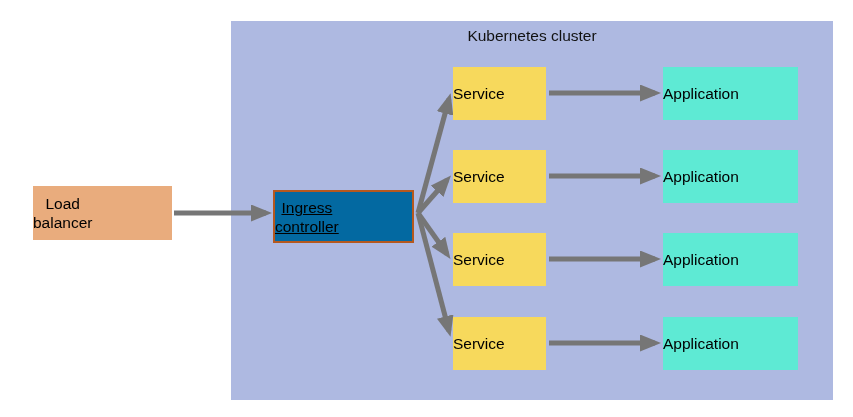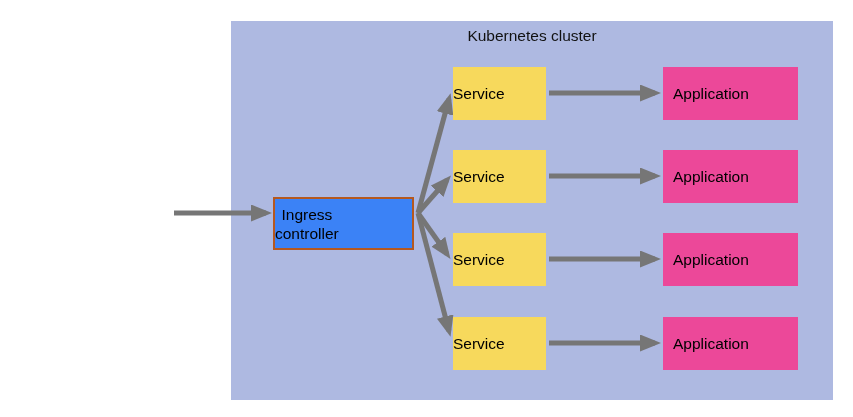--- a/index.html
+++ b/index.html
@@ -52,38 +52,38 @@
   }
   .node-lb {
     left: 33px;
     top: 186px;
     width: 139px;
     height: 54px;
     background: #e9ac7d;
   }
   .node-ingress {
     left: 273px;
-    top: 197px;
+    top: 190px;
     width: 141px;
     height: 53px;
-    background: #3b82f6;
+    background: #0369a1;
     border: 2.5px solid #b5581f;
+    text-decoration: underline;
   }
   .node-service {
     left: 453px;
     width: 93px;
     height: 53px;
     background: #f7d95c;
   }
   .node-app {
     left: 663px;
     width: 135px;
     height: 53px;
-    background: #ec4899;
-    padding-left: 10px;
+    background: #5eead4;
   }
   .row-0 { top: 67px; }
   .row-1 { top: 150px; }
   .row-2 { top: 233px; }
   .row-3 { top: 317px; }
   .node-label { display: block; }
 </style>
 </head>
 <body>
 
@@ -105,20 +105,26 @@
     <line x1="418" y1="213" x2="447" y2="180" stroke="#767676" stroke-width="5" marker-end="url(#arrowhead)"></line>
     <line x1="418" y1="213" x2="447" y2="254" stroke="#767676" stroke-width="5" marker-end="url(#arrowhead)"></line>
     <line x1="418" y1="213" x2="449" y2="331" stroke="#767676" stroke-width="5" marker-end="url(#arrowhead)"></line>
 
     <line x1="549" y1="93" x2="655" y2="93" stroke="#767676" stroke-width="5" marker-end="url(#arrowhead)"></line>
     <line x1="549" y1="176" x2="655" y2="176" stroke="#767676" stroke-width="5" marker-end="url(#arrowhead)"></line>
     <line x1="549" y1="259" x2="655" y2="259" stroke="#767676" stroke-width="5" marker-end="url(#arrowhead)"></line>
     <line x1="549" y1="343" x2="655" y2="343" stroke="#767676" stroke-width="5" marker-end="url(#arrowhead)"></line>
   </svg>
 
+  <div class="node node-lb">
+    <div>
+      <span class="node-label">Load</span>
+      <span class="node-label">balancer</span>
+    </div>
+  </div>
 
   <div class="node node-ingress">
     <div>
       <span class="node-label">Ingress</span>
       <span class="node-label">controller</span>
     </div>
   </div>
 
   <div class="node node-service row-0">
     <span>Service</span>

